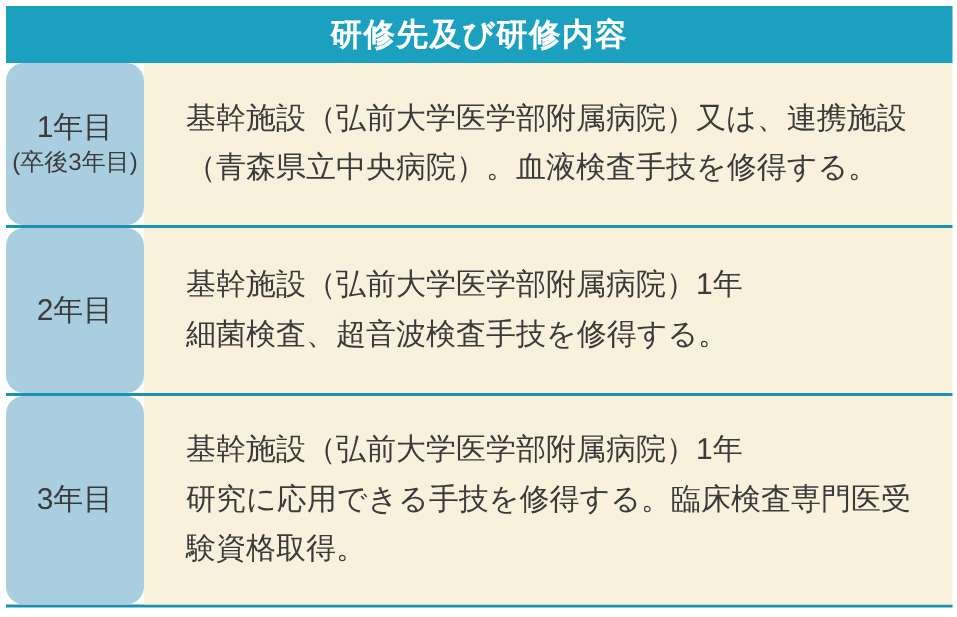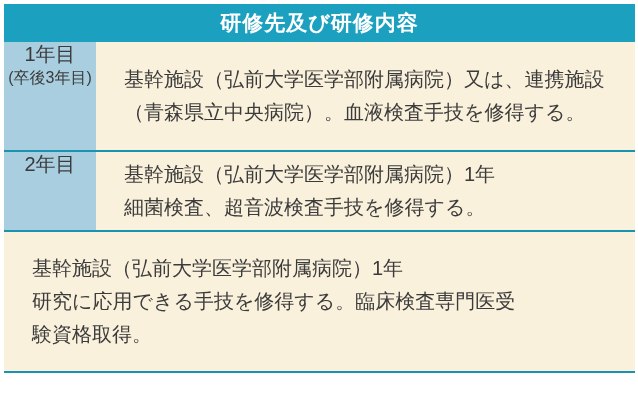--- a/index.html
+++ b/index.html
@@ -35,31 +35,32 @@
     color: var(--header_text);
     font-size: 21px;
     font-weight: bold;
     letter-spacing: 1px;
   }
   .row {
     display: flex;
     border-bottom: 2px solid var(--divider);
   }
   .row.r1 { height: 110px; }
-  .row.r2 { height: 80px; }
+  .row.r2 { height: 112px; }
   .row.r3 { height: 141px; }
   .period-cell {
     width: 92px;
     flex: 0 0 92px;
     background: var(--period_bg);
     display: flex;
     flex-direction: column;
     align-items: center;
-    justify-content: flex-start;
+    justify-content: center;
     text-align: center;
+    border-radius: 12px;
   }
   .period-label {
     font-size: 20px;
     line-height: 25px;
   }
   .period-note {
     font-size: 16px;
     line-height: 22px;
   }
   .content-cell {
@@ -100,20 +101,23 @@
     <div class="period-cell">
       <span class="period-label">2年目</span>
     </div>
     <div class="content-cell">
       <span class="content-text">基幹施設（弘前大学医学部附属病院）1年
 細菌検査、超音波検査手技を修得する。</span>
     </div>
   </div>
 
   <div class="row r3">
+    <div class="period-cell">
+      <span class="period-label">3年目</span>
+    </div>
     <div class="content-cell">
       <span class="content-text">基幹施設（弘前大学医学部附属病院）1年
 研究に応用できる手技を修得する。臨床検査専門医受
 験資格取得。</span>
     </div>
   </div>
 
 </div>
 
 </body></html>

